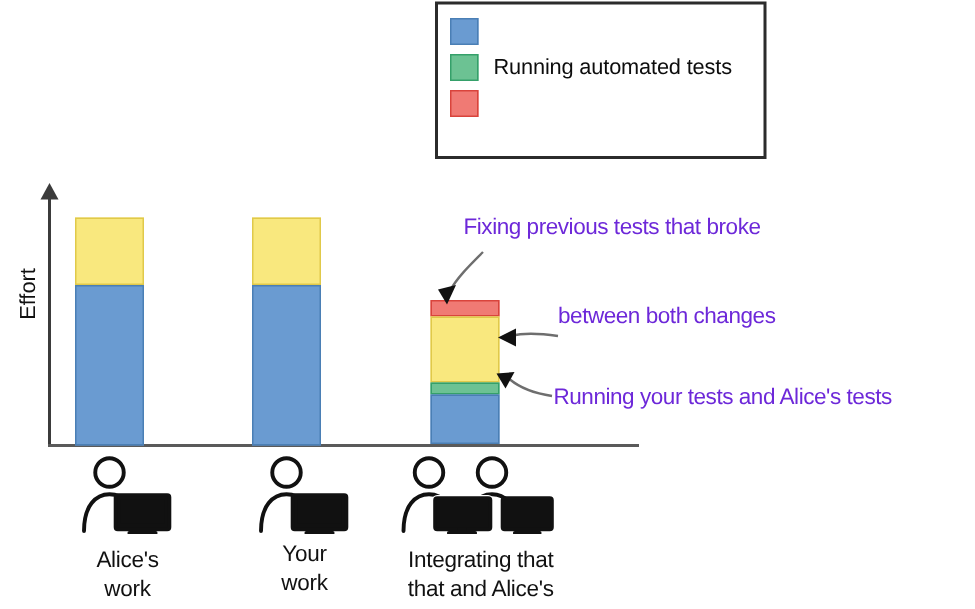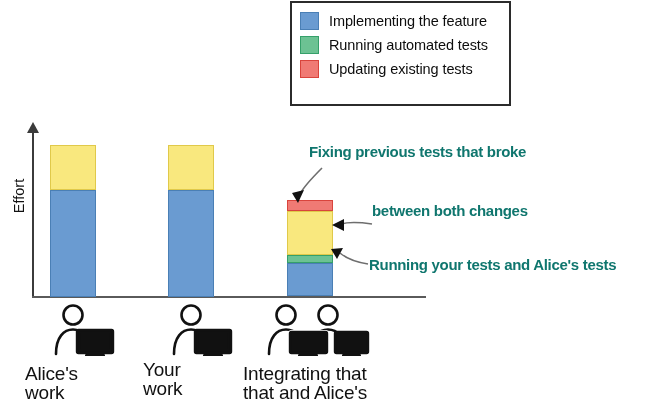--- a/index.html
+++ b/index.html
@@ -81,59 +81,58 @@
     box-sizing:border-box;
     border:1px solid;
   }
 
   
   .figure{position:absolute;}
 
   
   .catlabel{
     position:absolute;
-    font-size:19px;
+    text-align:center;
+    font-size:15px;
     color:#111;
     line-height:19px;
     letter-spacing:-0.2px;
   }
 
   
   .callout{
     position:absolute;
     font-size:15px;
-    font-weight:bold;
-    color:#0f766e;
+    font-weight:normal;
+    color:#6d28d9;
     line-height:19px;
     letter-spacing:-0.3px;
   }
 
   svg.overlay{
     position:absolute;left:0;top:0;
     width:650px;height:406px;
     pointer-events:none;
   }
 </style>
 </head>
 <body>
 
 <div id="root">
 
   <div class="legend">
     <div class="legend-row">
       <span class="legend-swatch" style="background:#6a9bd1;border-color:#4a7fb5;"></span>
-      <span class="legend-label">Implementing the feature</span>
     </div>
     <div class="legend-row">
       <span class="legend-swatch" style="background:#6cc293;border-color:#35a06a;"></span>
       <span class="legend-label">Running automated tests</span>
     </div>
     <div class="legend-row">
       <span class="legend-swatch" style="background:#f07a74;border-color:#d9443c;"></span>
-      <span class="legend-label">Updating existing tests</span>
     </div>
   </div>
 
   <div class="axis-y-arrow"></div>
   <div class="axis-y"></div>
   <div class="axis-x"></div>
   <div class="ylabel">Effort</div>
 
   <div class="bar" style="left:50px;width:46px;height:152px;top:145px;">
     <div class="seg" style="top:0;height:45px;background:#f9e87e;border-color:#e0c94a;"></div>

